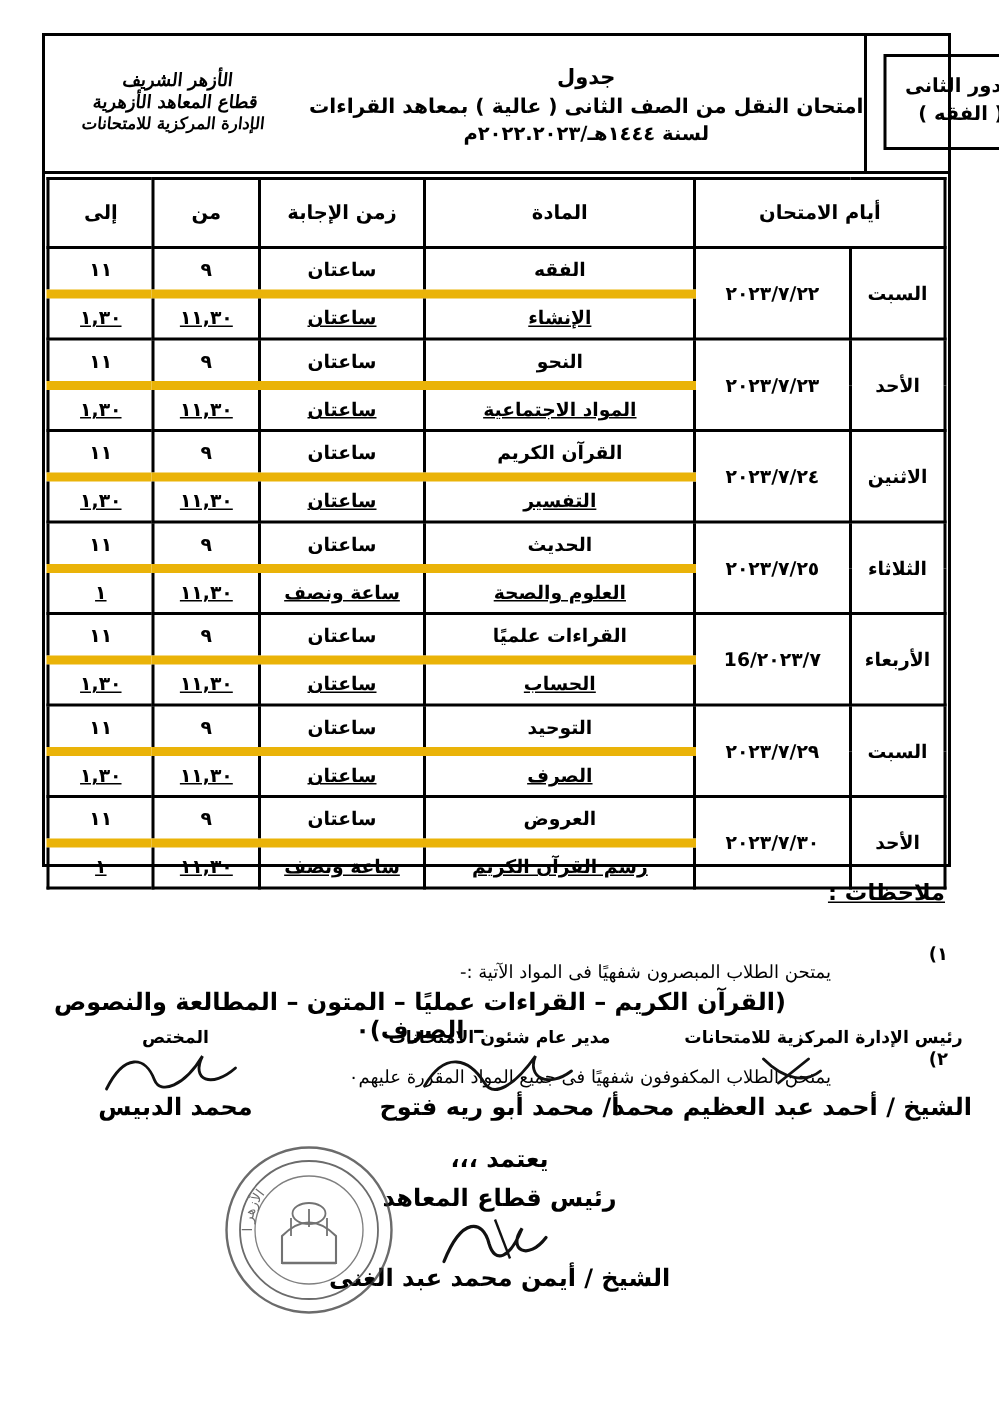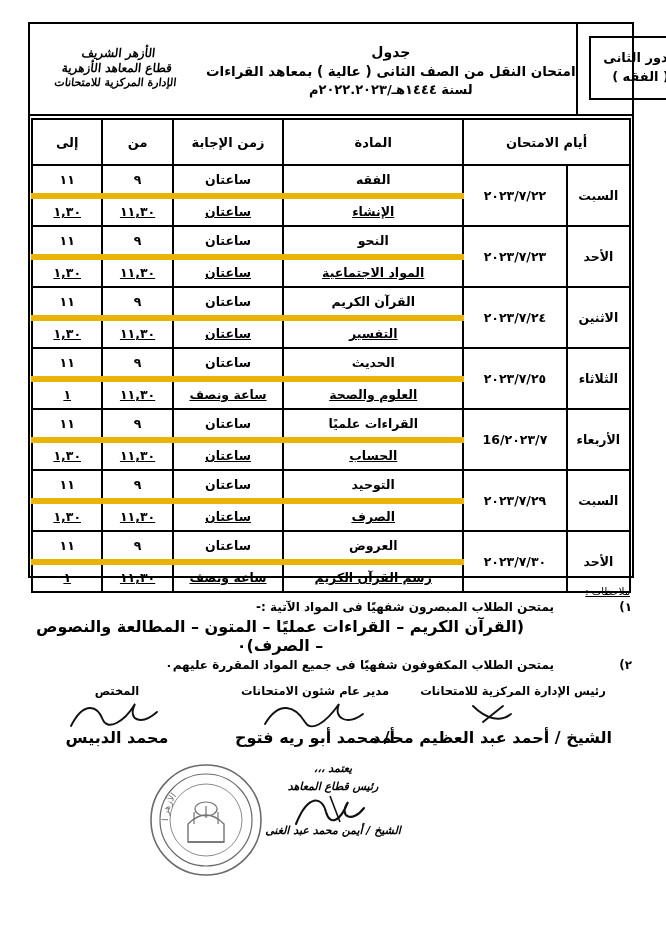--- a/index.html
+++ b/index.html
@@ -165,62 +165,64 @@
   
   .notes {
     position: absolute;
     right: 34px;
     top: 586px;
     width: 600px;
     direction: rtl;
     text-align: right;
   }
   .notes-title {
-    font-size: 10px;
-    font-weight: normal;
+    font-size: 15px;
+    font-weight: bold;
     text-decoration: underline;
-    margin-bottom: 3px;
+    margin-bottom: 25px;
     margin-right: 2px;
   }
   .note-row {
     display: flex;
     flex-direction: row;
     align-items: flex-start;
     margin-bottom: 3px;
   }
   .note-num {
     width: 78px;
     flex-shrink: 0;
     font-size: 12px;
     font-weight: bold;
     text-align: right;
     padding-left: 8px;
     box-sizing: border-box;
   }
   .note-body { flex: 1; }
   .note-line-1 {
     font-size: 12px;
-    font-weight: bold;
+    font-weight: normal;
+    margin-top: 12px;
   }
   .note-line-2 {
     font-size: 16px;
     font-weight: bold;
     text-align: center;
     margin-top: 3px;
     margin-right: 26px;
   }
 
   
   .sign-row {
     position: absolute;
     left: 18px;
     top: 684px;
     width: 630px;
     display: flex;
     flex-direction: row-reverse;
+    justify-content: space-between;
     direction: rtl;
   }
   .sign-col {
     width: 198px;
     text-align: center;
     position: relative;
   }
   .sign-role {
     font-size: 11.5px;
     font-weight: bold;
@@ -245,24 +247,23 @@
   
   .approval {
     position: absolute;
     left: 0;
     top: 760px;
     width: 666px;
     text-align: center;
     direction: rtl;
   }
   .appr-line {
-    font-size: 11px;
+    font-size: 16px;
     font-weight: bold;
     line-height: 1.65;
-    font-style: italic;
   }
   .appr-gap { height: 26px; position: relative; }
   .appr-scribble {
     position: absolute;
     left: 50%;
     top: -6px;
     transform: translateX(-50%);
     width: 110px;
     height: 40px;
   }

